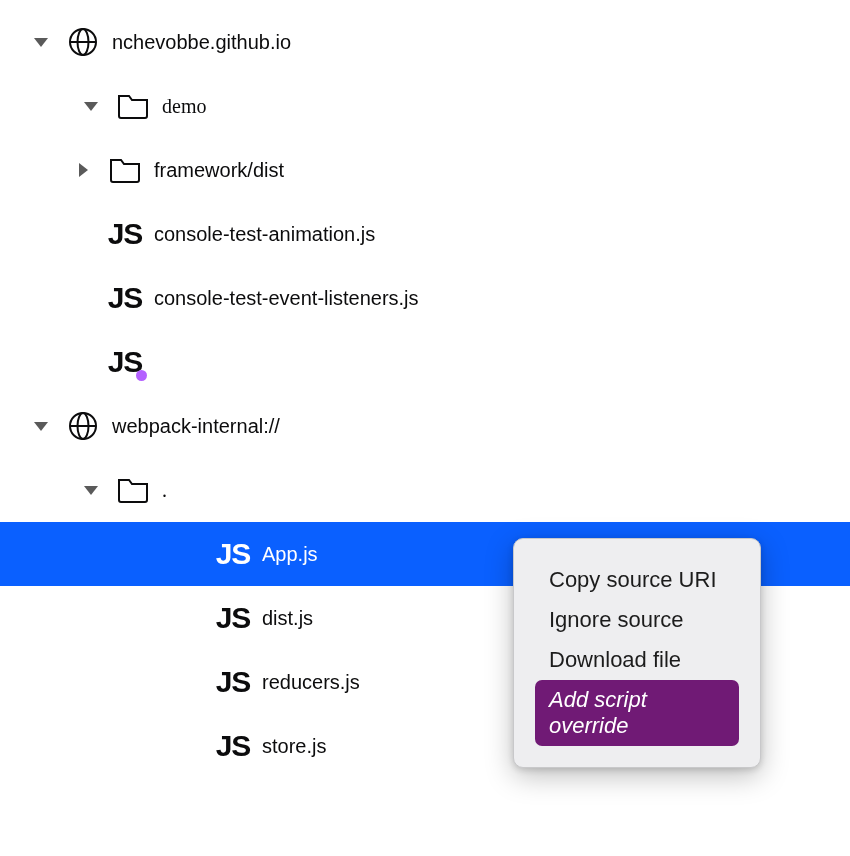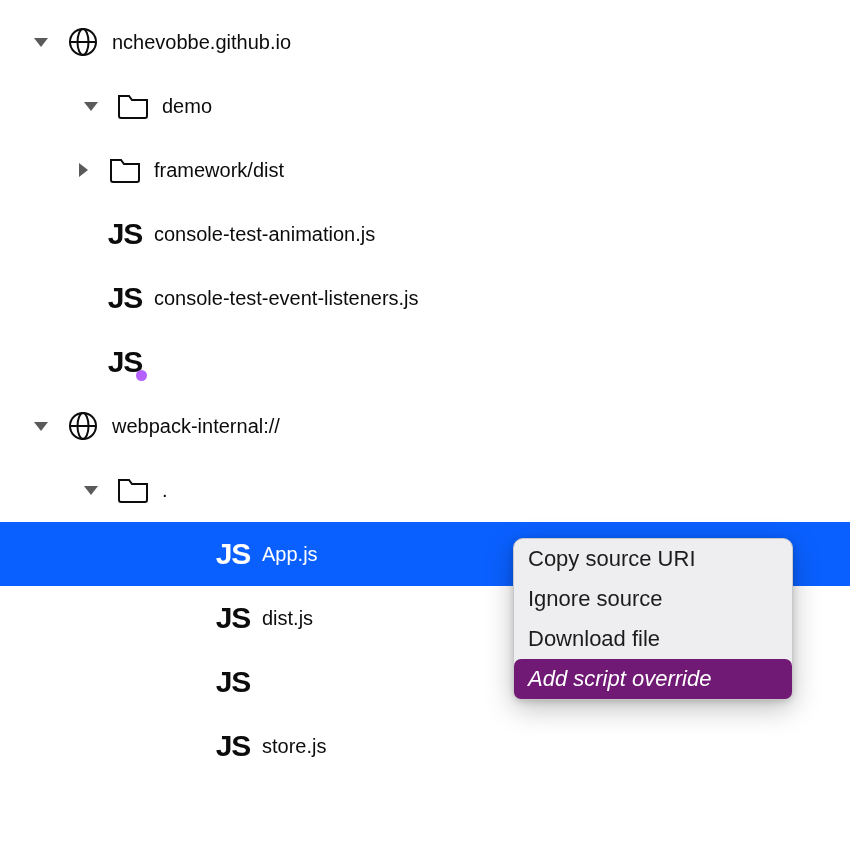--- a/index.html
+++ b/index.html
@@ -62,43 +62,43 @@
       border-radius: 50%;
       background: #b461ff;
     }
     .folder-svg { stroke: #0c0c0d; fill: none; stroke-width: 2; }
     .globe-svg { stroke: #0c0c0d; fill: none; stroke-width: 2; }
 
     .context-menu {
       position: absolute;
       top: 538px;
       left: 513px;
-      width: 280px;
+      width: 248px;
       background: #eeeef0;
       border: 1px solid #c8c8ca;
       border-radius: 10px;
       box-shadow: 0 8px 28px rgba(0,0,0,0.25), 0 2px 6px rgba(0,0,0,0.15);
-      padding: 0;
+      padding: 21px;
       font-size: 22px;
     }
     .context-item {
       padding: 7px 14px;
       border-radius: 7px;
       color: #1c1c1c;
       cursor: default;
     }
     .context-item.highlighted {
       background: #701a75;
       color: #ffffff;
       font-style: italic;
     }
 
     
     .d0 { padding-left: 30px; }
-    .d1 { padding-left: 80px; }
+    .d1 { padding-left: 80px; font-family: Liberation Serif, serif; }
     .d2 { padding-left: 72px; }
     .d3 { padding-left: 180px; }
   </style>
 </head>
 <body>
 
 <div class="tree">
     <div class="row d0">
       <span class="twisty">
         <svg width="20" height="20" viewBox="0 0 20 20">
@@ -201,20 +201,21 @@
       <span class="icon-slot">
         <span class="js-badge">JS</span>
       </span>
       <span class="label">dist.js</span>
     </div>
     <div class="row d3">
       <span class="twisty hidden"></span>
       <span class="icon-slot">
         <span class="js-badge">JS</span>
       </span>
+      <span class="label">reducers.js</span>
     </div>
     <div class="row d3">
       <span class="twisty hidden"></span>
       <span class="icon-slot">
         <span class="js-badge">JS</span>
       </span>
       <span class="label">store.js</span>
     </div>
   </div>
 

